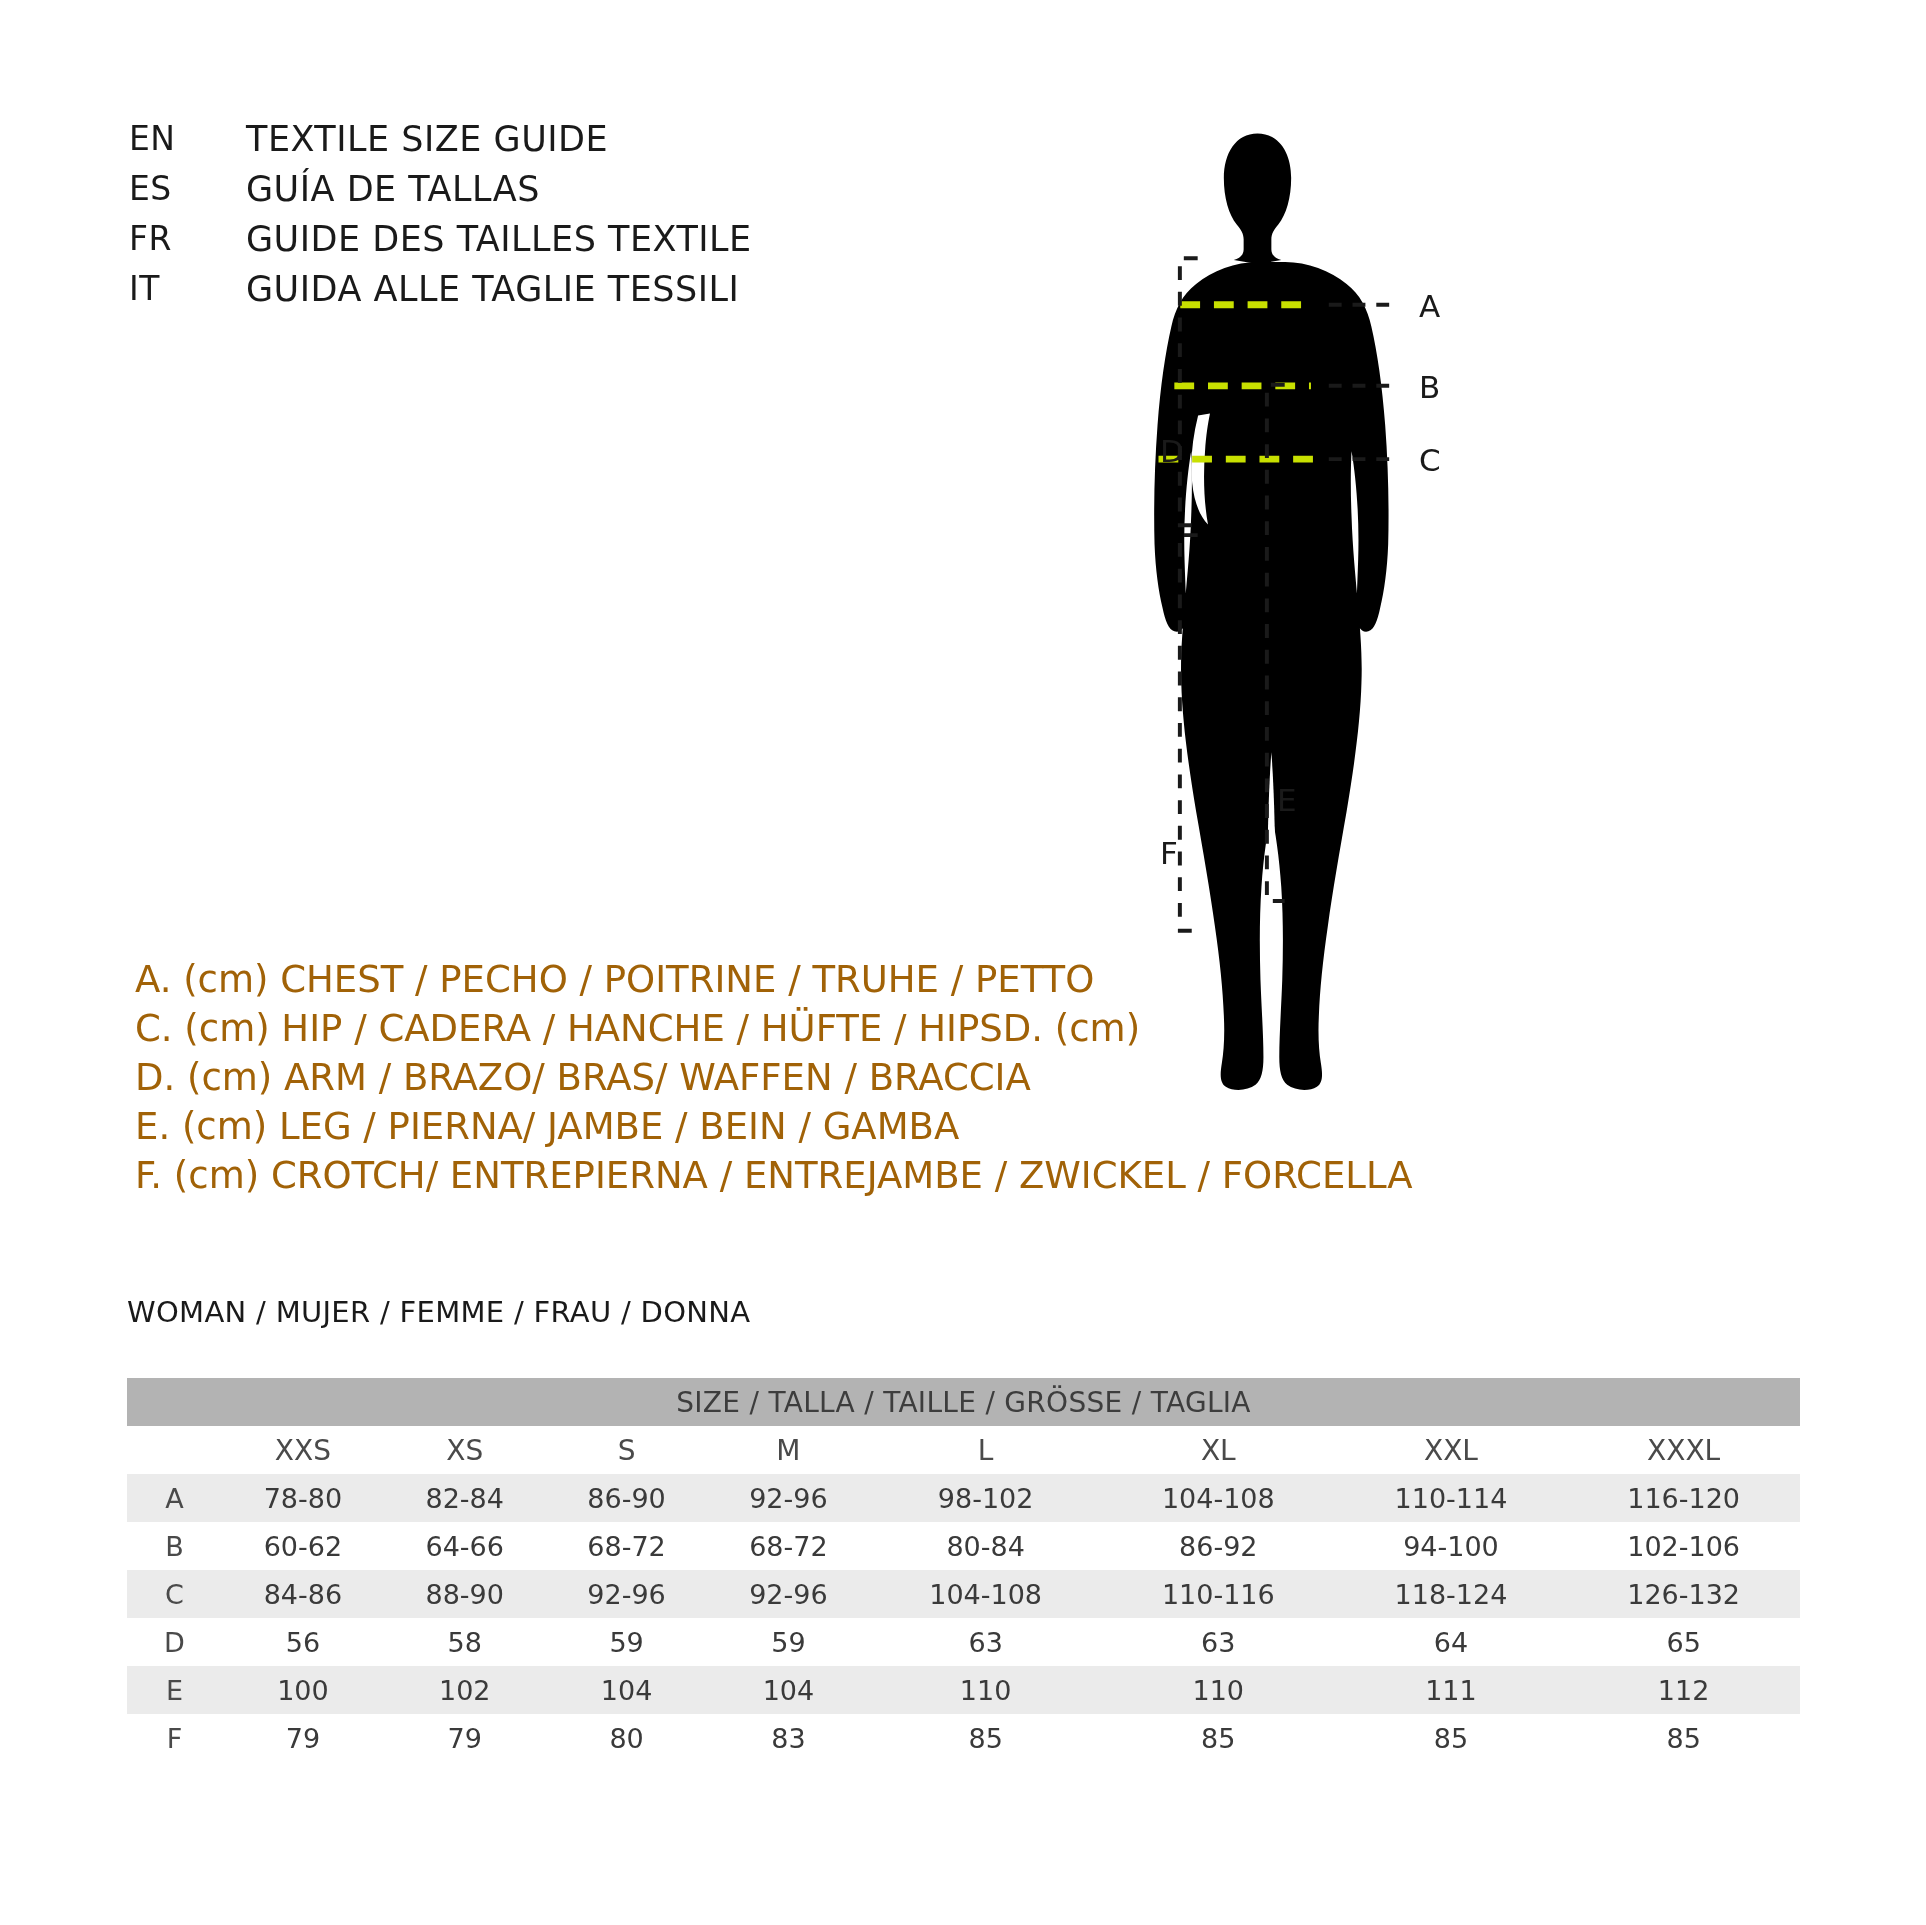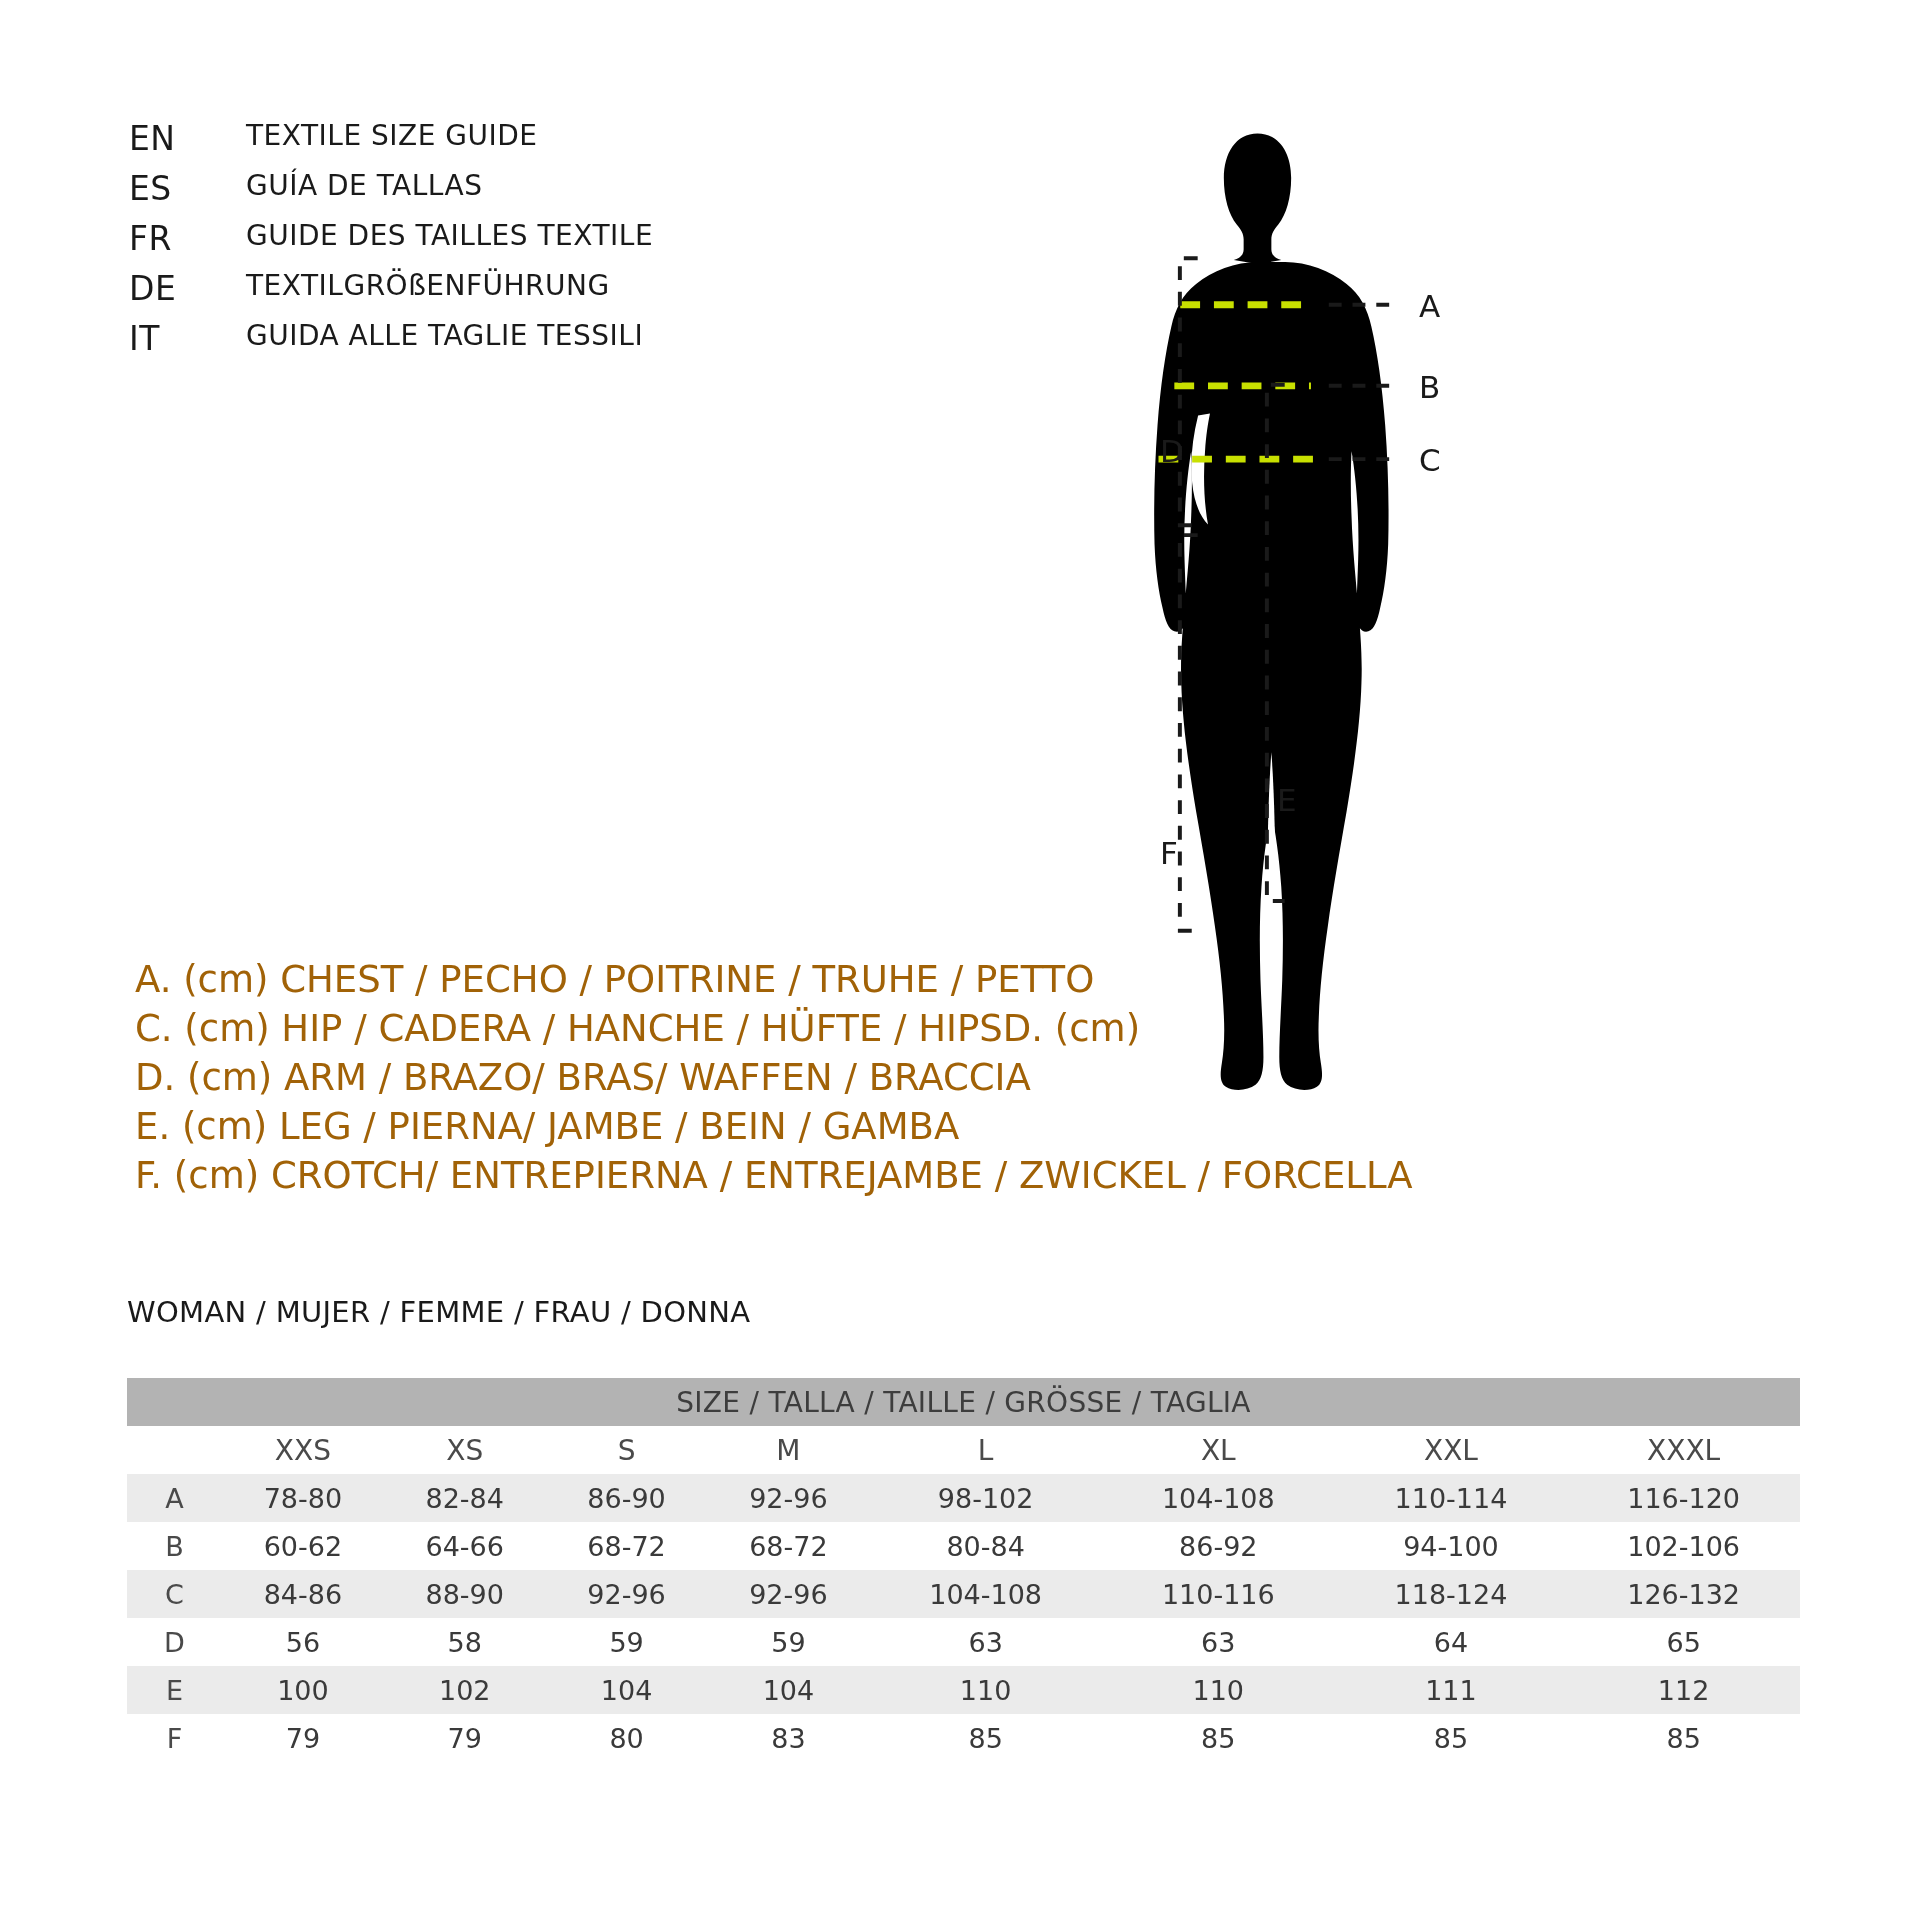--- a/index.html
+++ b/index.html
@@ -28,21 +28,21 @@
     align-items: flex-start;
     height: 50px;
   }
   .title-lang {
     width: 117px;
     font-size: 33px;
     letter-spacing: 0.5px;
     color: #1a1a1a;
   }
   .title-text {
-    font-size: 28px;
+    font-size: 35px;
     letter-spacing: 0.5px;
     color: #1a1a1a;
     white-space: nowrap;
   }
 
   
   .legend {
     position: absolute;
     left: 127px;
     top: 955px;
@@ -139,24 +139,20 @@
     <span class="title-lang">EN</span>
     <span class="title-text">TEXTILE SIZE GUIDE</span>
   </div>
   <div class="title-row">
     <span class="title-lang">ES</span>
     <span class="title-text">GUÍA DE TALLAS</span>
   </div>
   <div class="title-row">
     <span class="title-lang">FR</span>
     <span class="title-text">GUIDE DES TAILLES TEXTILE</span>
-  </div>
-  <div class="title-row">
-    <span class="title-lang">DE</span>
-    <span class="title-text">TEXTILGRÖßENFÜHRUNG</span>
   </div>
   <div class="title-row">
     <span class="title-lang">IT</span>
     <span class="title-text">GUIDA ALLE TAGLIE TESSILI</span>
   </div>
 </div>
 
 <div class="figure">
   <svg width="792" height="1218" viewBox="0 0 800 1230" xmlns="http://www.w3.org/2000/svg">
 

